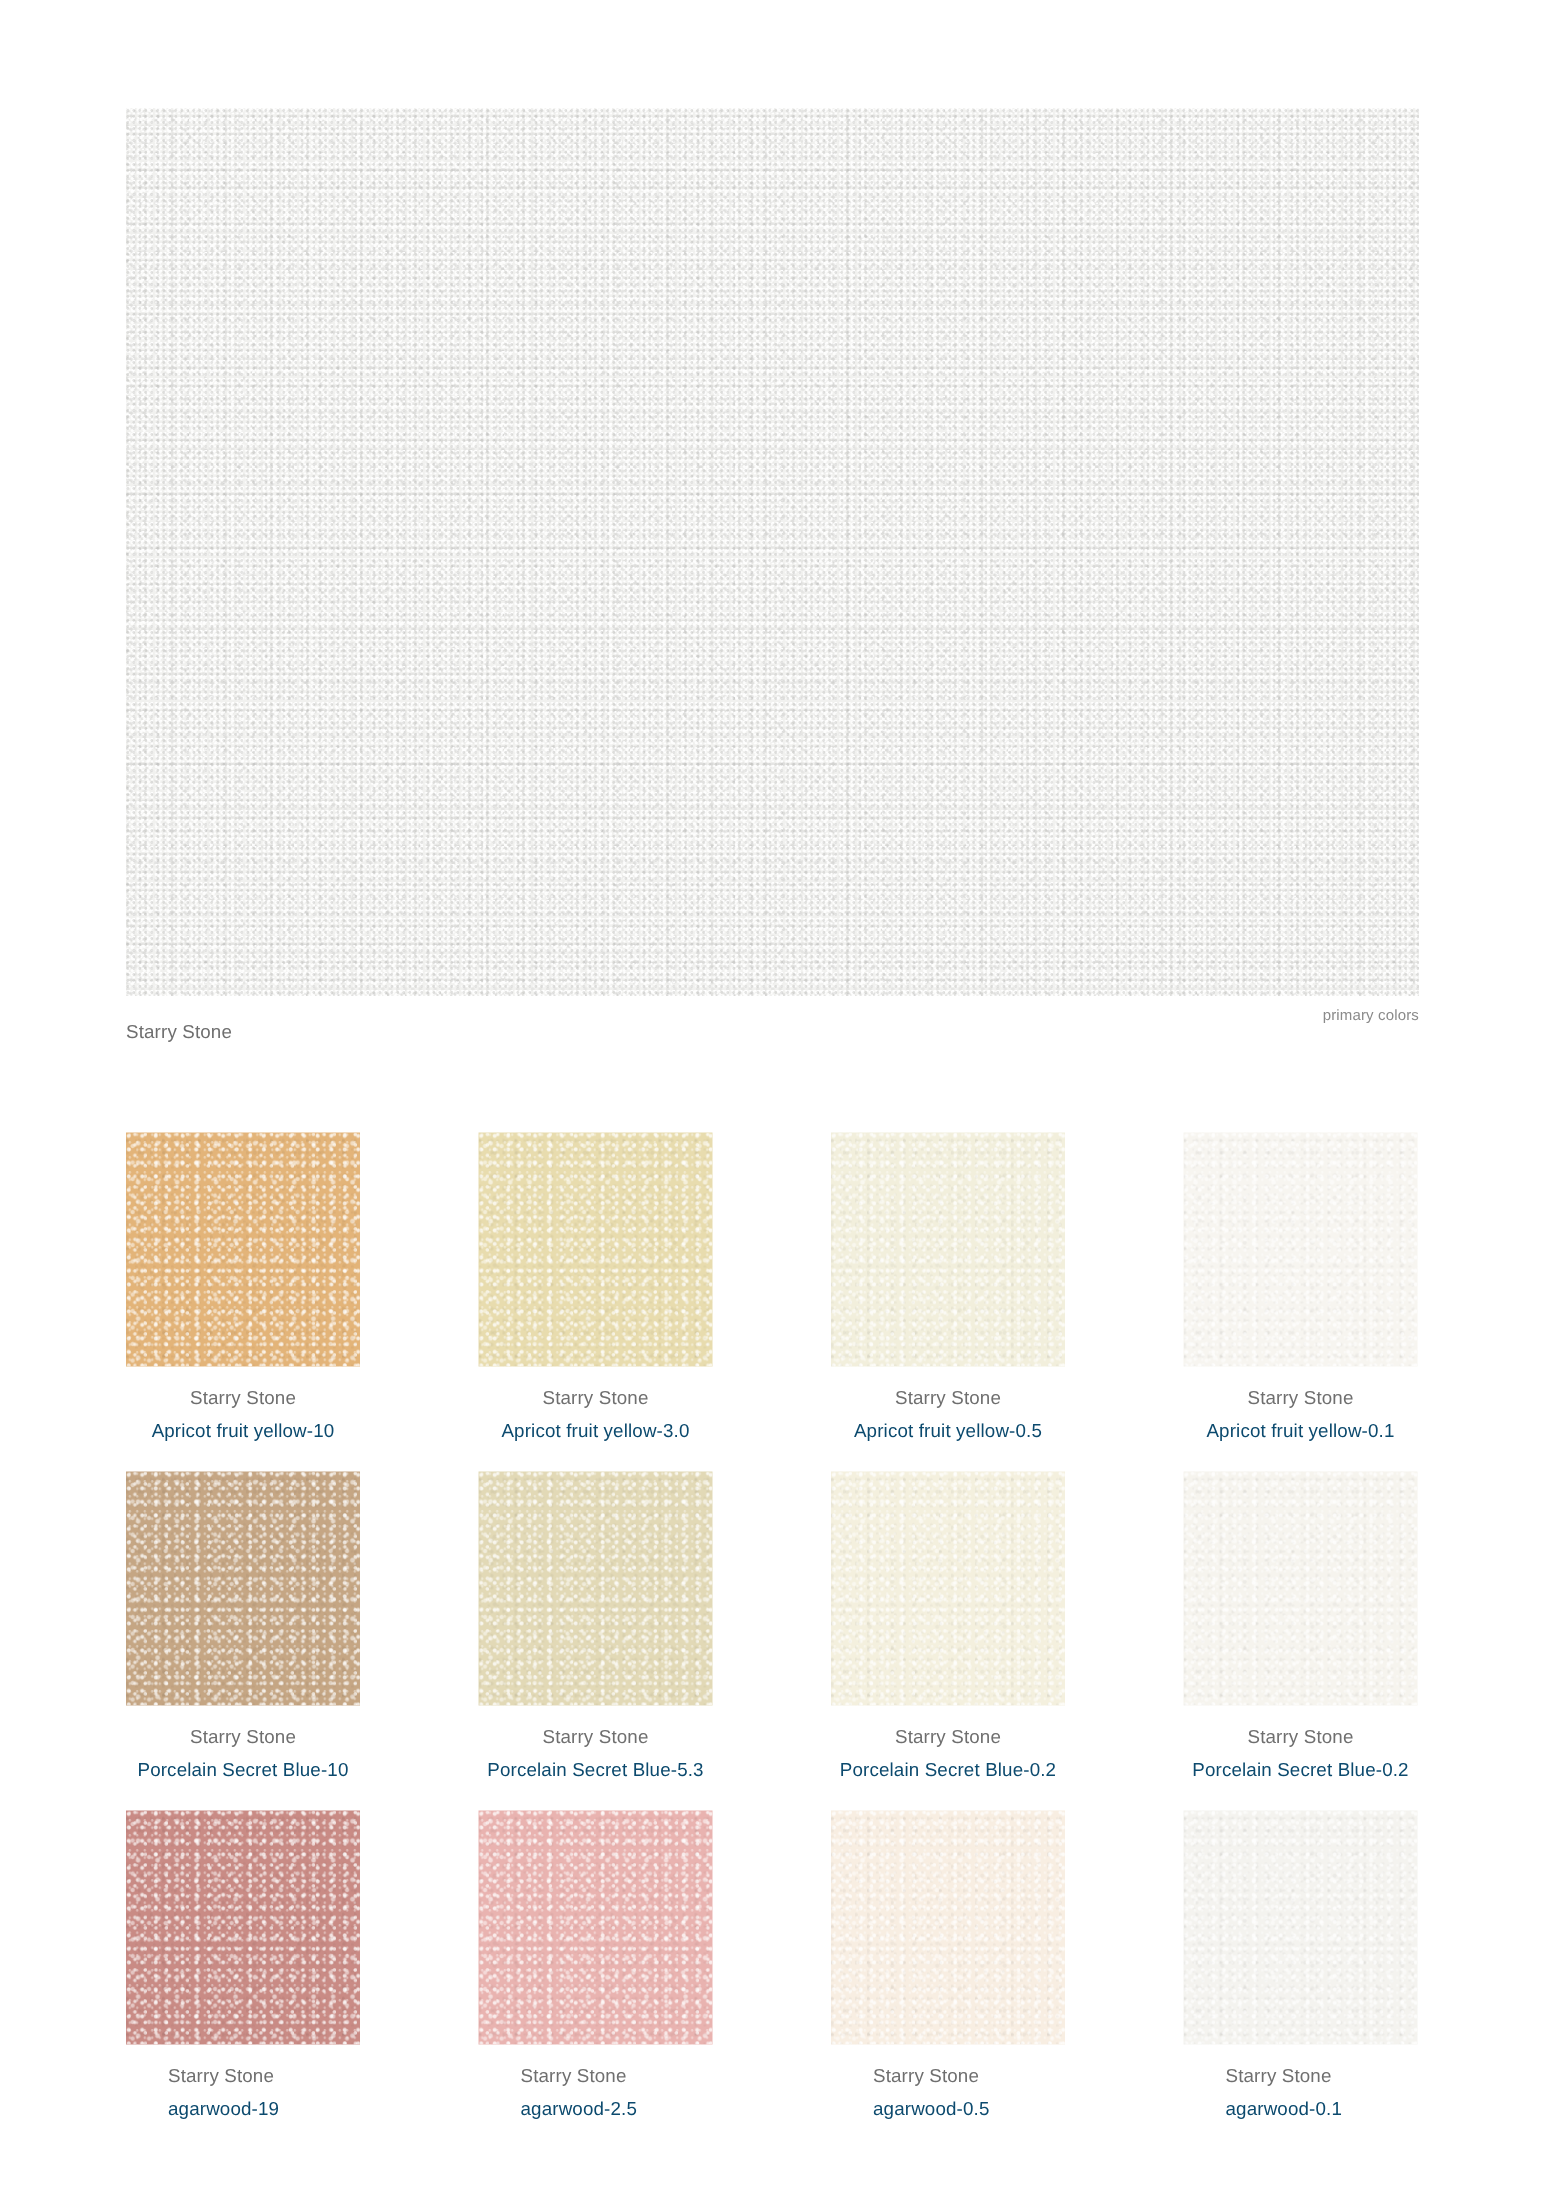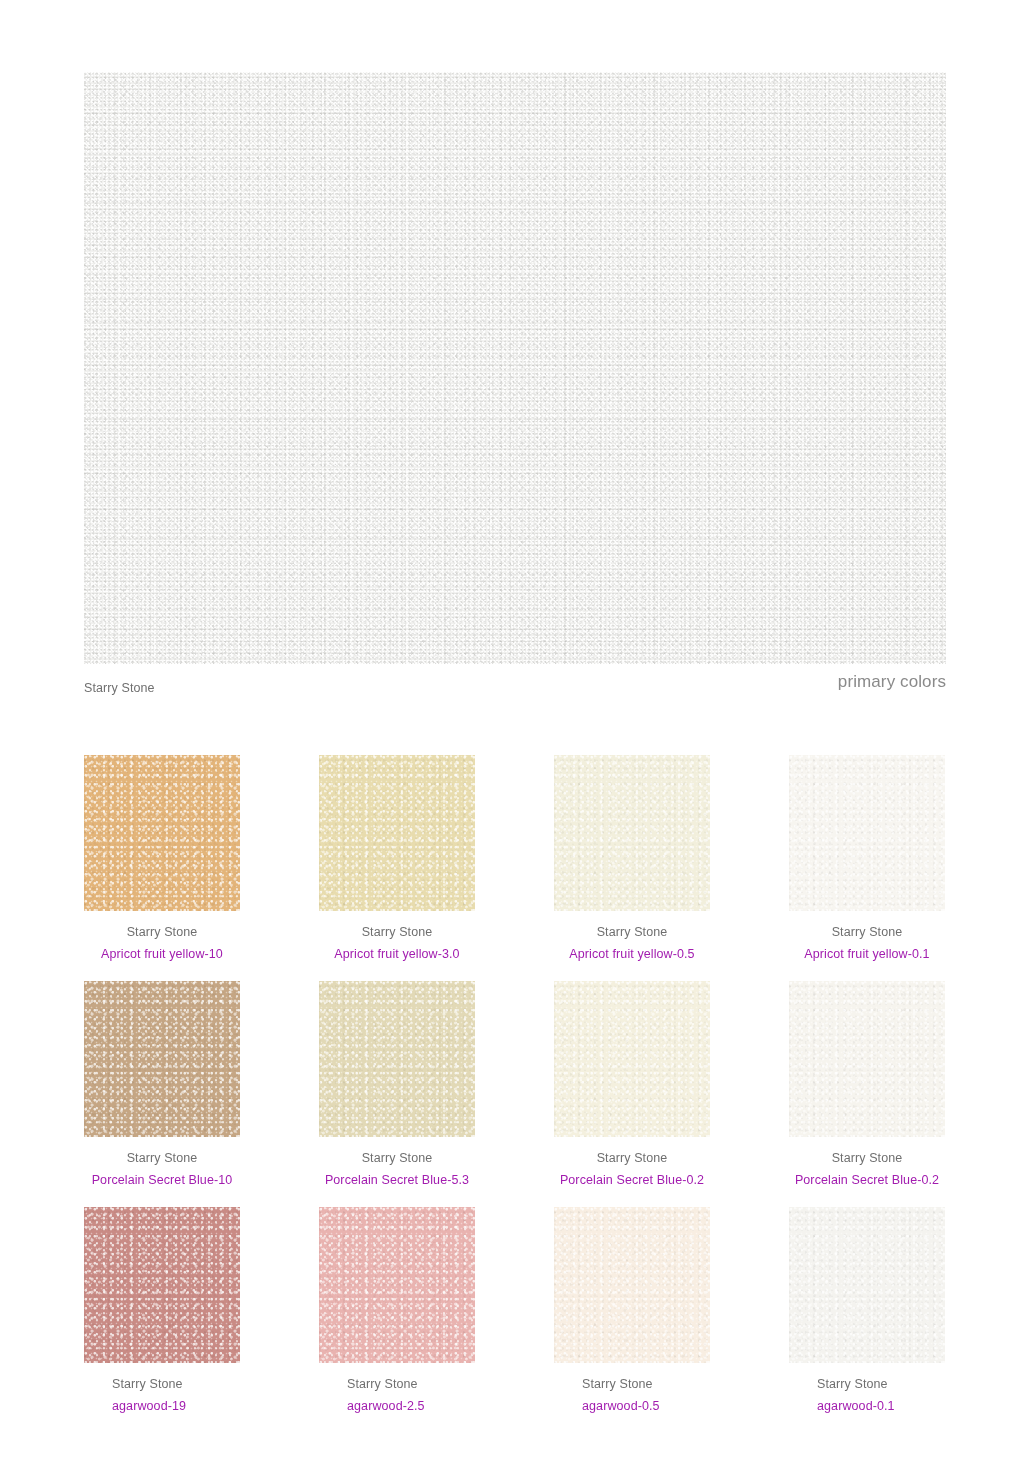--- a/index.html
+++ b/index.html
@@ -64,21 +64,21 @@
     left: 0;
     top: 9px;
     font-size: 12.5px;
     color: #6f6f6f;
     letter-spacing: 0.1px;
   }
   .hero-caption .right-label {
     position: absolute;
     right: 0;
     top: 0px;
-    font-size: 17px;
+    font-size: 10px;
     color: #8a8a8a;
     letter-spacing: 0.1px;
   }
 
   
   .swatch-grid {
     position: absolute;
     left: 84px;
     top: 755px;
     width: 870px;
@@ -130,21 +130,21 @@
   .swatch-labels.left     { text-align: left; padding-left: 28px; }
 
   .swatch-title {
     font-size: 12.5px;
     color: #6f6f6f;
     line-height: 22px;
     letter-spacing: 0.1px;
   }
   .swatch-variant {
     font-size: 12.5px;
-    color: #a21caf;
+    color: #0c4a6e;
     line-height: 22px;
     letter-spacing: 0.1px;
   }
 </style>
 </head>
 <body>
 
 <div class="hero-section">
   <div class="hero-image" style="background-color: rgb(241, 241, 239);">
     <div class="grain"></div>

